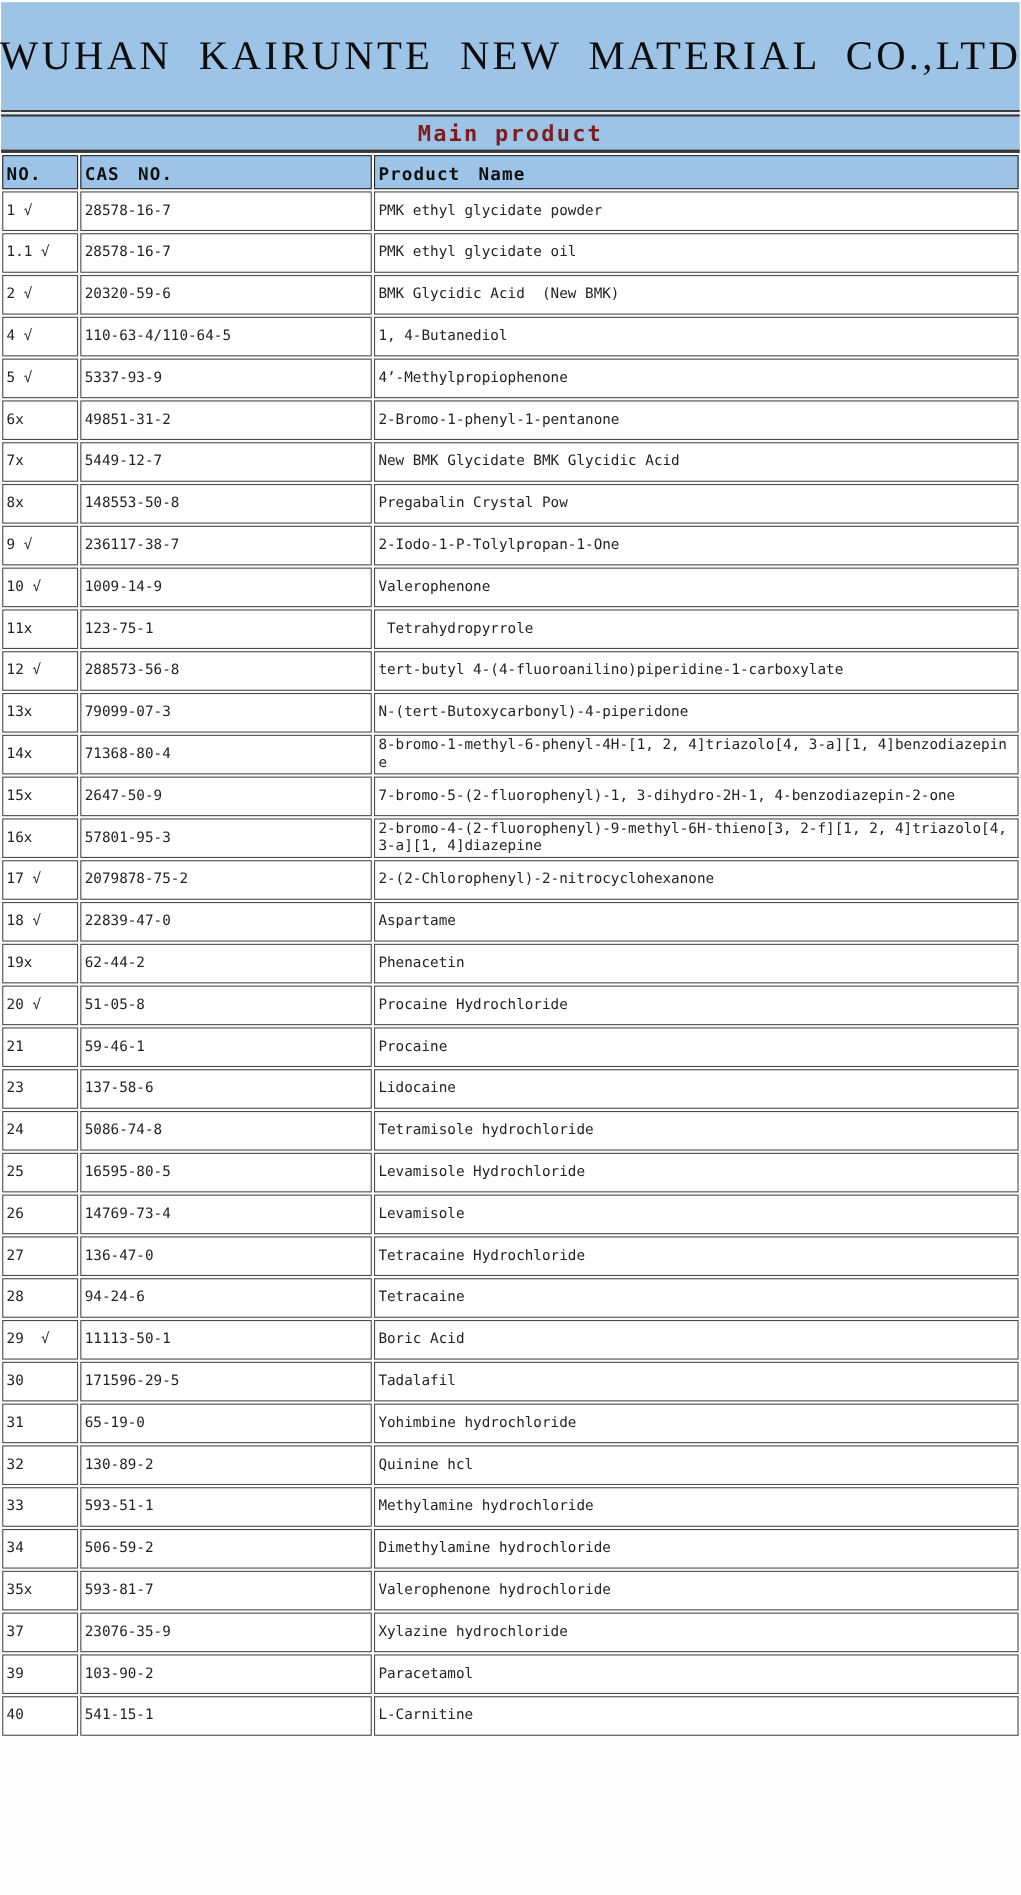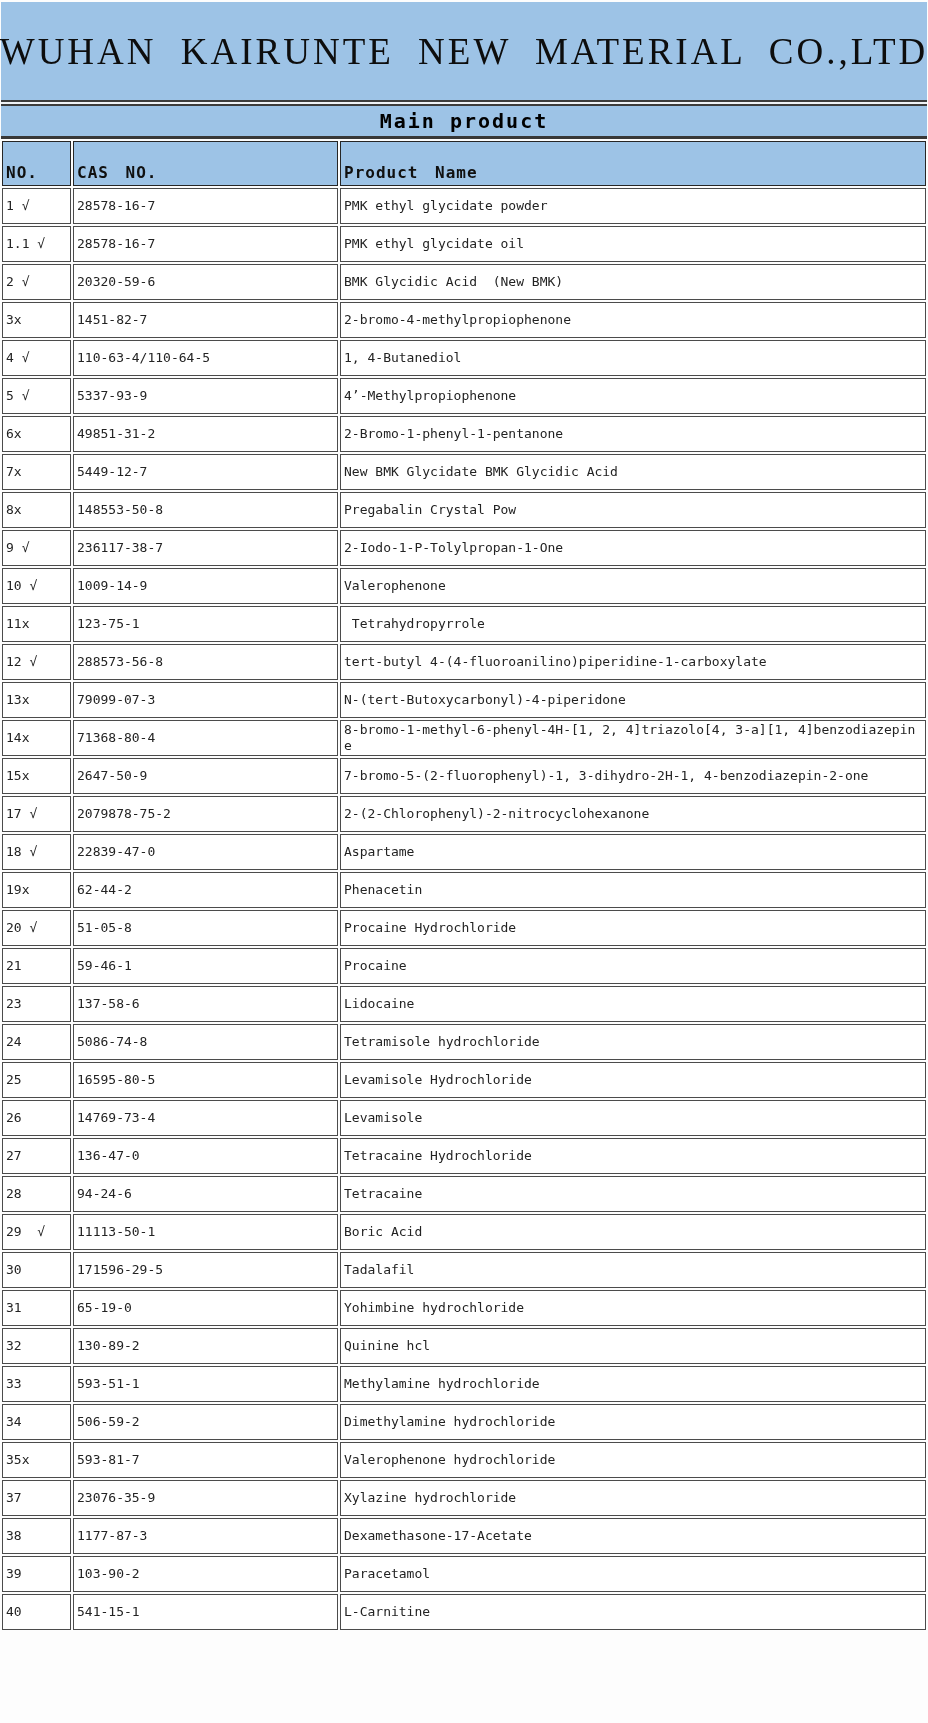--- a/index.html
+++ b/index.html
@@ -23,36 +23,36 @@
   }
   .dgap{height:2px;background:#eef2f6;}
   .section-band{
     background:var(--hdr,#9DC3E6);
     border-top:2px solid #3c3c3c;
     border-bottom:3px solid #383838;
     height:30px;
     display:flex;align-items:center;justify-content:center;
   }
   .section-band h2{
-    margin:0;font-size:20px;font-weight:bold;color:#000000;
+    margin:0;font-size:20px;font-weight:bold;color:#7f1d1d;
     letter-spacing:2px;white-space:pre;
   }
   table.products{
     table-layout:fixed;
     width:925px;
     border-collapse:separate;border-spacing:2px;
     margin-left:-1px;
   }
   table.products th{
     background:var(--hdr,#9DC3E6);
     border:1px solid #262626;
     height:24px;
     font-size:16px;font-weight:bold;color:#101010;
     text-align:left;vertical-align:middle;
-    padding:18px 2px 1px 3px;
+    padding:4px 2px 1px 3px;
     letter-spacing:1px;word-spacing:6px;
     white-space:pre;
     margin-top:10px;
   }
   table.products td{
     background:#ffffff;
     border:1px solid #4b4b4b;
     height:32px;
     font-size:13px;color:#232323;
     vertical-align:middle;
@@ -102,25 +102,20 @@
     <td class="c-cas red">28578-16-7</td>
     <td class="c-name">PMK ethyl glycidate oil</td>
   </tr>
 
   <tr>
     <td class="c-no">2 √</td>
     <td class="c-cas red">20320-59-6</td>
     <td class="c-name">BMK Glycidic Acid  (New BMK)</td>
   </tr>
 
-  <tr>
-    <td class="c-no">3x</td>
-    <td class="c-cas red">1451-82-7</td>
-    <td class="c-name">2-bromo-4-methylpropiophenone</td>
-  </tr>
 
   <tr>
     <td class="c-no">4 √</td>
     <td class="c-cas red">110-63-4/110-64-5</td>
     <td class="c-name">1, 4-Butanediol</td>
   </tr>
 
   <tr>
     <td class="c-no">5 √</td>
     <td class="c-cas red">5337-93-9</td>
@@ -180,20 +175,25 @@
     <td class="c-cas red">71368-80-4</td>
     <td class="c-name">8-bromo-1-methyl-6-phenyl-4H-[1, 2, 4]triazolo[4, 3-a][1, 4]benzodiazepine</td>
   </tr>
 
   <tr>
     <td class="c-no">15x</td>
     <td class="c-cas red">2647-50-9</td>
     <td class="c-name">7-bromo-5-(2-fluorophenyl)-1, 3-dihydro-2H-1, 4-benzodiazepin-2-one</td>
   </tr>
 
+  <tr>
+    <td class="c-no">16x</td>
+    <td class="c-cas red">57801-95-3</td>
+    <td class="c-name">2-bromo-4-(2-fluorophenyl)-9-methyl-6H-thieno[3, 2-f][1, 2, 4]triazolo[4, 3-a][1, 4]diazepine</td>
+  </tr>
 
   <tr>
     <td class="c-no">17 √</td>
     <td class="c-cas red">2079878-75-2</td>
     <td class="c-name">2-(2-Chlorophenyl)-2-nitrocyclohexanone</td>
   </tr>
 
   <tr>
     <td class="c-no">18 √</td>
     <td class="c-cas">22839-47-0</td>
@@ -297,25 +297,20 @@
     <td class="c-name">Valerophenone hydrochloride</td>
   </tr>
 
 
   <tr>
     <td class="c-no">37</td>
     <td class="c-cas">23076-35-9</td>
     <td class="c-name">Xylazine hydrochloride</td>
   </tr>
 
-  <tr>
-    <td class="c-no">38</td>
-    <td class="c-cas">1177-87-3</td>
-    <td class="c-name">Dexamethasone-17-Acetate</td>
-  </tr>
 
   <tr>
     <td class="c-no">39</td>
     <td class="c-cas">103-90-2</td>
     <td class="c-name">Paracetamol</td>
   </tr>
 
   <tr>
     <td class="c-no">40</td>
     <td class="c-cas">541-15-1</td>

